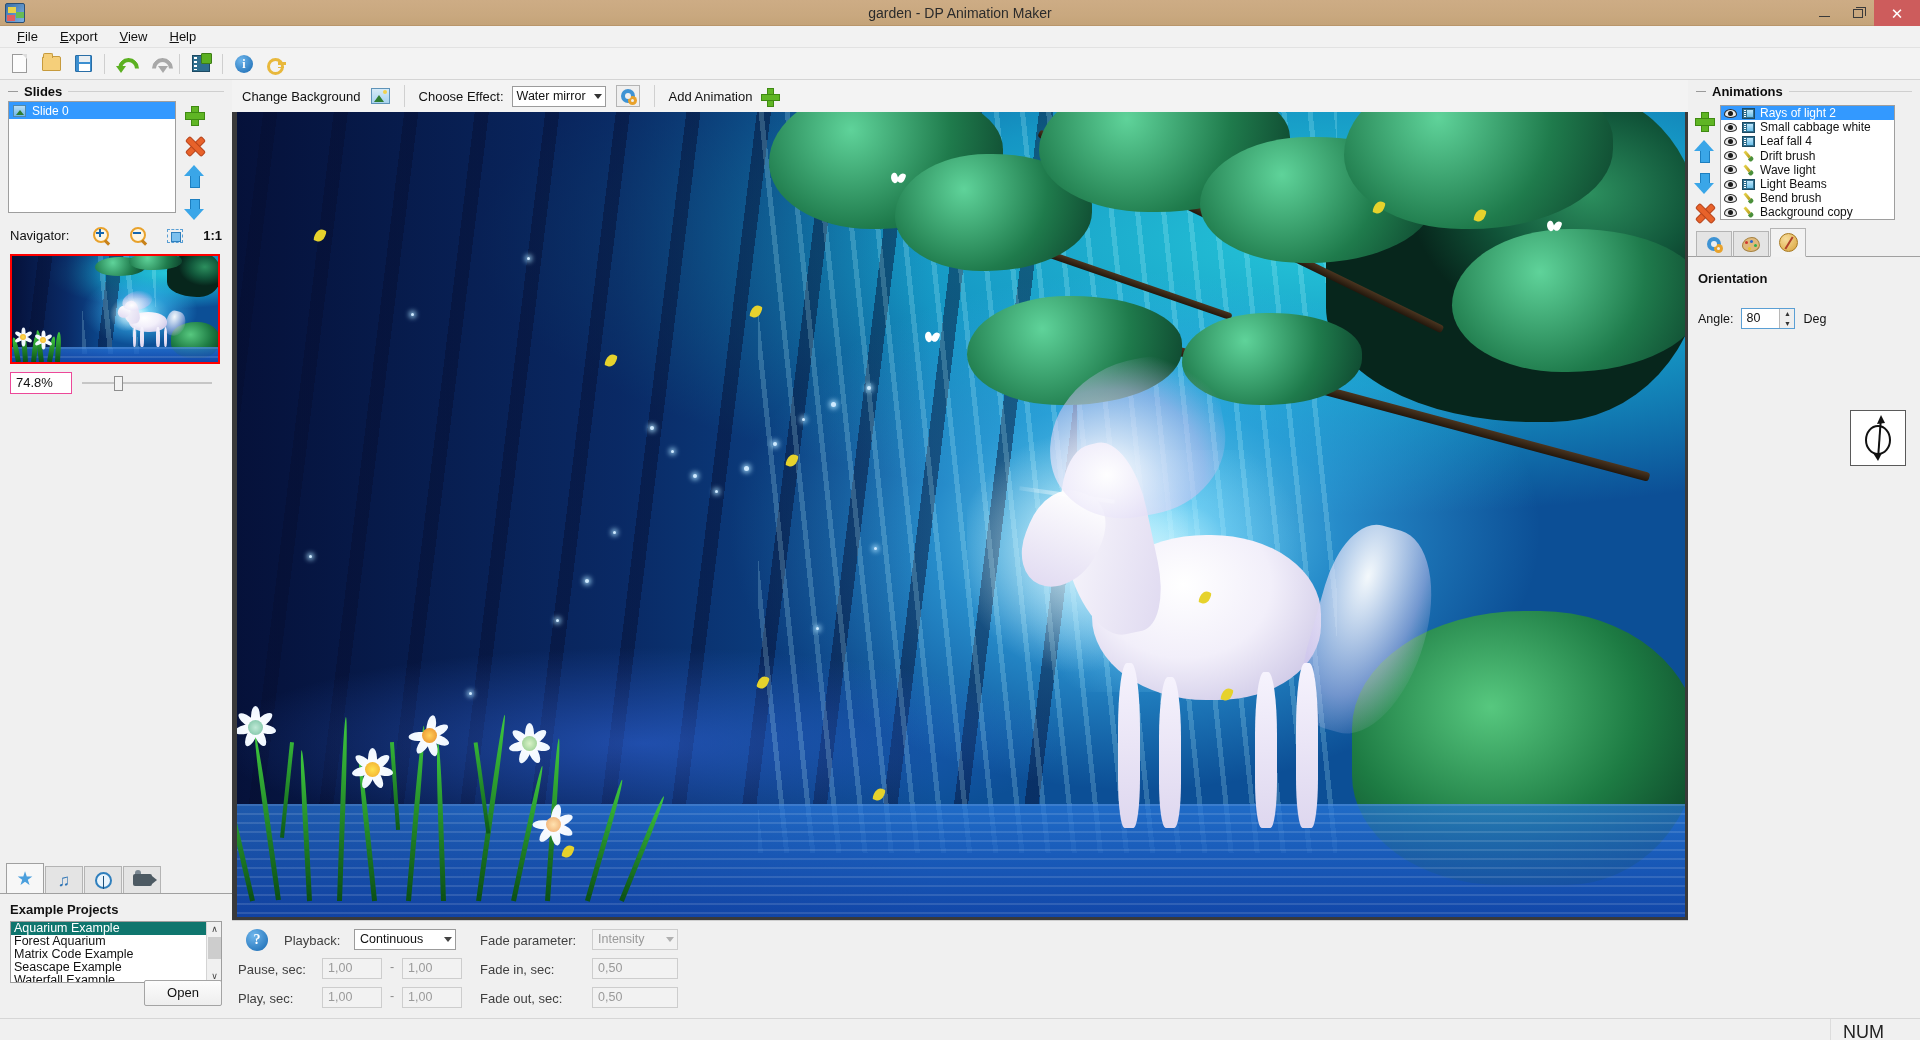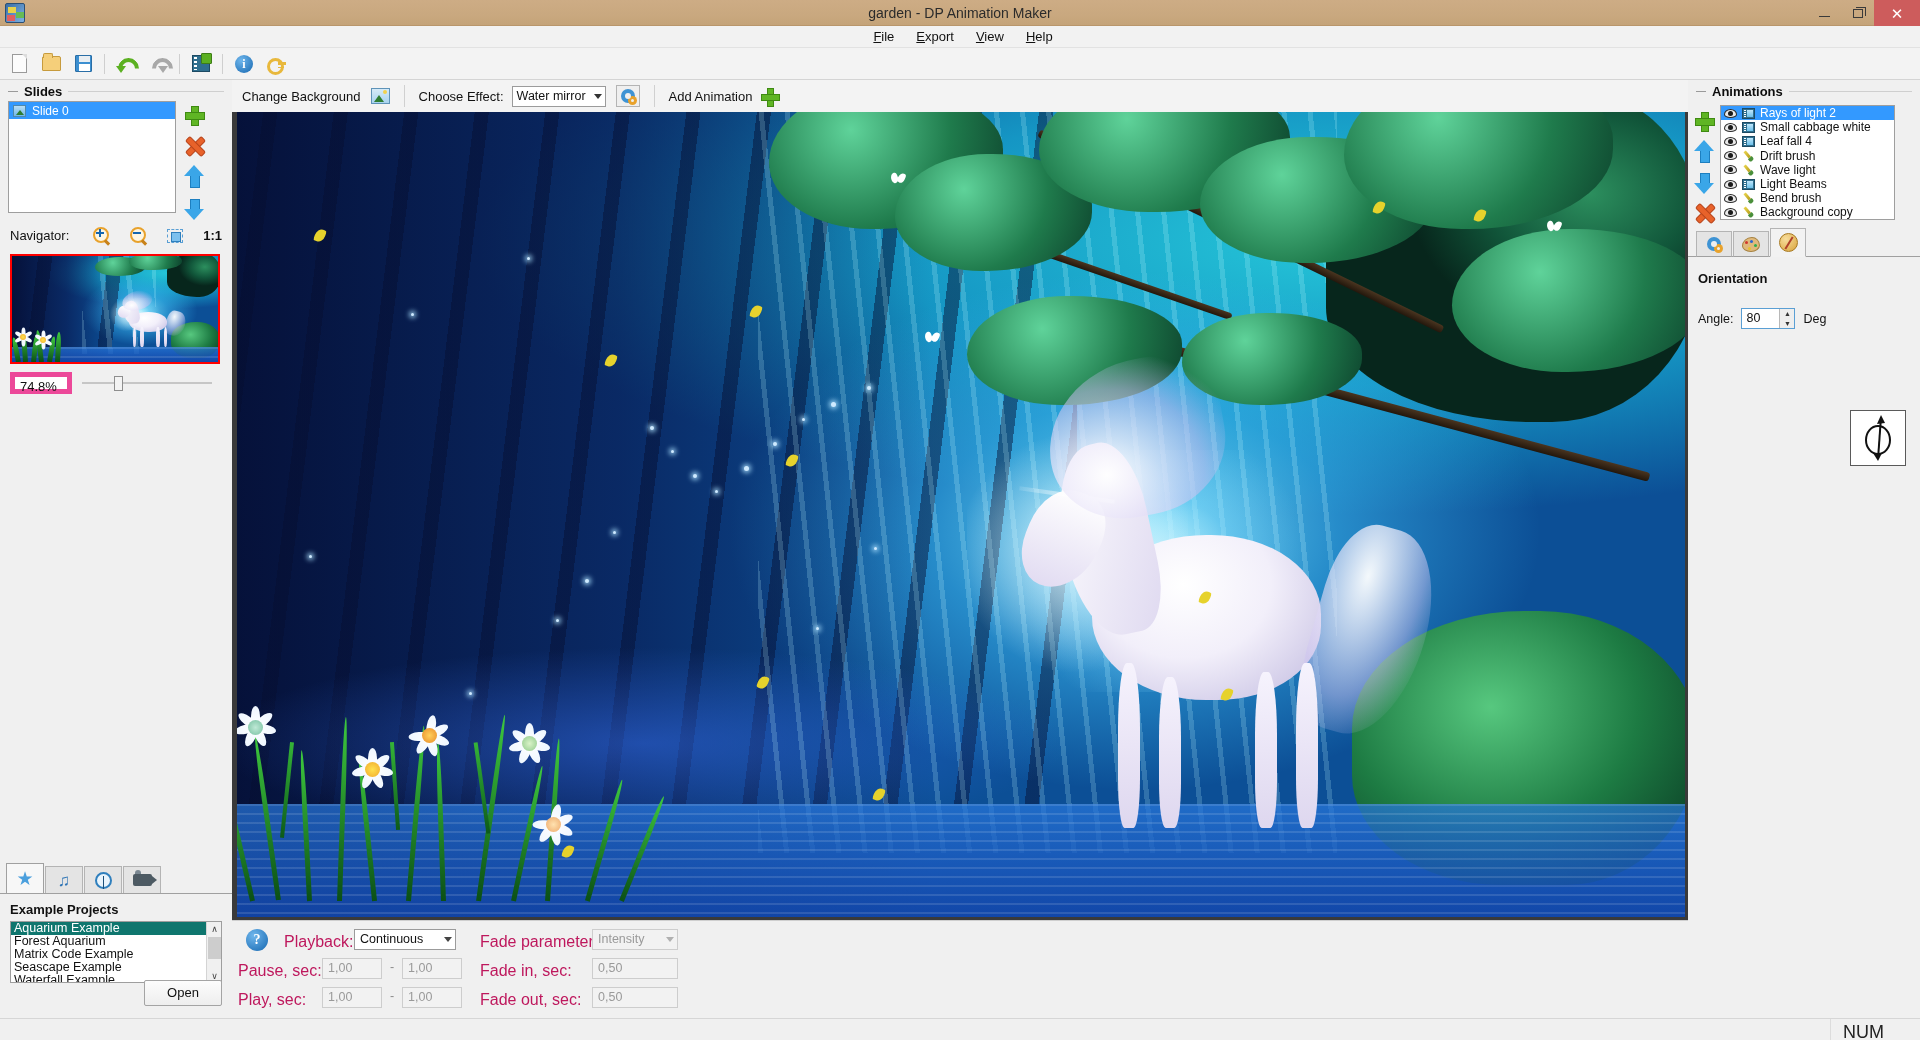--- a/index.html
+++ b/index.html
@@ -40,21 +40,21 @@
   }
   .win-btn.close{ width:46px; background:#cd5c5c; color:#fff; font-size:15px; }
   .wb-min{ width:11px;height:1px;background:#3a3a3a; margin-top:6px;}
   .wb-max{ width:10px;height:9px;border:1px solid #3a3a3a; position:relative;}
   .wb-max:after{content:"";position:absolute;left:2px;top:-3px;width:9px;height:8px;border:1px solid #3a3a3a;border-bottom:none;border-left:none;}
 
   
   .menubar{
     position:absolute; left:0; top:26px; width:1920px; height:22px;
     background:#f2f2f2; border-bottom:1px solid #e2e2e2;
-    display:flex; align-items:center; padding-left:6px;justify-content:center;
+    display:flex; align-items:center; padding-left:6px;
   }
   .menu-item{
     padding:2px 11px; font-size:13px; color:#111; line-height:16px;
   }
   .menu-item u{ text-decoration:underline; }
 
   
   .toolbar{
     position:absolute; left:0; top:48px; width:1920px; height:32px;
     background:#f3f3f3; border-bottom:1px solid #d4d4d4;
@@ -129,21 +129,21 @@
   .ic-fit{width:16px;height:14px;position:relative;border:1px dashed #5a9fd4;}
   .ic-fit:after{content:"";position:absolute;left:3px;top:2px;width:8px;height:8px;background:#7cc0ee;border:1px solid #2f7fbd;}
   .nav-ratio{ margin-left:auto; font-weight:bold; font-size:13px; }
 
   .navigator-thumb{
     margin:6px 10px 0 10px; width:210px;height:110px;
     border:2px solid #f00; position:relative; overflow:hidden;
   }
   .zoom-row{ display:flex;align-items:center;gap:10px; padding:8px 10px;}
   .zoom-input{
-    width:62px;height:22px;background:#fff;border:5px solid #ec4899;
+    width:62px;height:22px;background:#fff;border:1px solid #ec4899;
     font-size:13px; padding:0 5px; line-height:20px;
   }
   .zoom-slider{ position:relative; width:130px;height:18px; }
   .zoom-track{ position:absolute;left:0;top:8px;width:130px;height:2px;background:#c6c6c6;}
   .zoom-knob{ position:absolute;left:32px;top:2px;width:9px;height:15px;background:#f3f3f3;border:1px solid #8e8e8e;}
 
   
   .lt-tabs{ position:absolute; left:0; bottom:147px; width:232px; height:30px; display:flex; align-items:flex-end; padding-left:6px;}
   .lt-tab{
     width:38px;height:27px;background:#e4e4e4;border:1px solid #b4b4b4;border-bottom:none;
@@ -337,21 +337,21 @@
   .dial-svg{ display:block; }
 
   
   .params{
     position:absolute;left:232px;top:920px;width:1456px;height:100px;background:#f0f0f0;
     border-top:1px solid #cfcfcf;
   }
   .p-help{position:absolute;left:14px;top:8px;width:22px;height:22px;border-radius:50%;
     background:radial-gradient(circle at 35% 30%,#6fb6ec,#1567b0);color:#fff;
     font:bold 14px "Liberation Serif",serif;text-align:center;line-height:22px;}
-  .p-lab{ position:absolute; font-size:16px; color:#be185d;text-align:right;}
+  .p-lab{ position:absolute; font-size:13px; color:#404040;text-align:right;}
   .p-field{ position:absolute;height:21px;background:#f2f2f2;border:1px solid #cdcdcd;
     font-size:12.5px;color:#9a9a9a;padding:0 5px;line-height:19px;}
   .p-sel{ position:absolute;height:21px;background:#fff;border:1px solid #9b9b9b;
     font-size:12.5px;color:#111;padding:0 5px;line-height:19px;}
   .p-sel.dis{ background:#f2f2f2;border-color:#cdcdcd;color:#9a9a9a;}
   .p-sel .sel-arrow{ border-top-color:#444; }
   .p-sel.dis .sel-arrow{ border-top-color:#b0b0b0; }
   .p-dash{ position:absolute;font-size:12.5px;color:#8b8b8b;}
 
   

